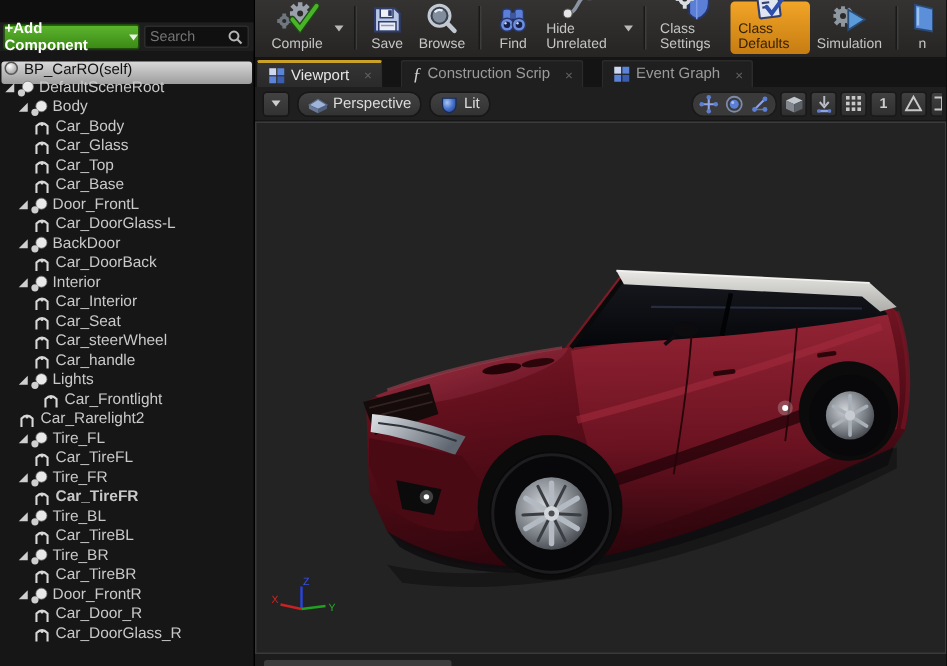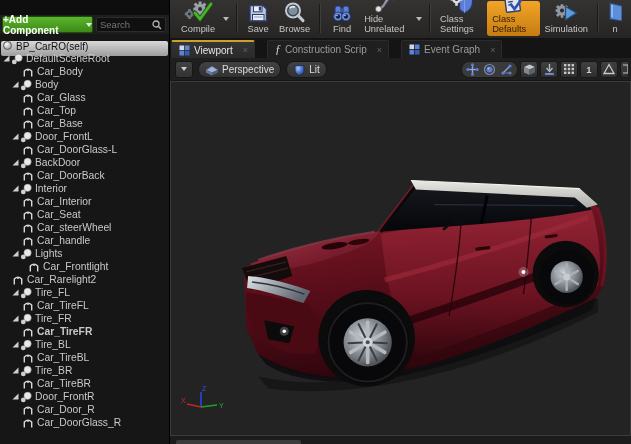--- a/index.html
+++ b/index.html
@@ -141,43 +141,43 @@
           </span>
           <span class="ticon">
             <svg width="13" height="12" viewBox="0 0 13 12">
               <circle cx="7.6" cy="4.8" r="3.7" fill="#e9e9e9"></circle>
               <circle cx="7.6" cy="4.8" r="3.7" fill="none" stroke="#777" stroke-width="0.5"></circle>
               <circle cx="3.3" cy="8.9" r="2.4" fill="#cfcfcf"></circle>
             </svg>
           </span>
           <span class="tlabel">DefaultSceneRoot</span>
         </div>
+        <div class="tree-row" style="padding-left: 12px;">
+          <span class="exp">
+            <svg width="7" height="7" viewBox="0 0 7 7">
+              <path d="M6.5,0.5 L6.5,6.5 L0.5,6.5 Z" fill="#cfcfcf"></path>
+            </svg>
+          </span>
+          <span class="ticon">
+            <svg width="13" height="12" viewBox="0 0 13 12">
+              <circle cx="7.6" cy="4.8" r="3.7" fill="#e9e9e9"></circle>
+              <circle cx="7.6" cy="4.8" r="3.7" fill="none" stroke="#777" stroke-width="0.5"></circle>
+              <circle cx="3.3" cy="8.9" r="2.4" fill="#cfcfcf"></circle>
+            </svg>
+          </span>
+          <span class="tlabel">Body</span>
+        </div>
         <div class="tree-row" style="padding-left: 22px;">
           <span class="ticon">
             <svg width="12" height="12" viewBox="0 0 12 12">
               <path d="M2.3,10.6 L2.3,5 Q6,1.2 9.7,5 L9.7,10.6" fill="none" stroke="#d8d8d8" stroke-width="1.4"></path>
               <circle cx="6" cy="4" r="1" fill="#d8d8d8"></circle>
             </svg>
           </span>
           <span class="tlabel">Car_Body</span>
-        </div>
-        <div class="tree-row" style="padding-left: 12px;">
-          <span class="exp">
-            <svg width="7" height="7" viewBox="0 0 7 7">
-              <path d="M6.5,0.5 L6.5,6.5 L0.5,6.5 Z" fill="#cfcfcf"></path>
-            </svg>
-          </span>
-          <span class="ticon">
-            <svg width="13" height="12" viewBox="0 0 13 12">
-              <circle cx="7.6" cy="4.8" r="3.7" fill="#e9e9e9"></circle>
-              <circle cx="7.6" cy="4.8" r="3.7" fill="none" stroke="#777" stroke-width="0.5"></circle>
-              <circle cx="3.3" cy="8.9" r="2.4" fill="#cfcfcf"></circle>
-            </svg>
-          </span>
-          <span class="tlabel">Body</span>
         </div>
         <div class="tree-row" style="padding-left: 22px;">
           <span class="ticon">
             <svg width="12" height="12" viewBox="0 0 12 12">
               <path d="M2.3,10.6 L2.3,5 Q6,1.2 9.7,5 L9.7,10.6" fill="none" stroke="#d8d8d8" stroke-width="1.4"></path>
               <circle cx="6" cy="4" r="1" fill="#d8d8d8"></circle>
             </svg>
           </span>
           <span class="tlabel">Car_Glass</span>
         </div>

